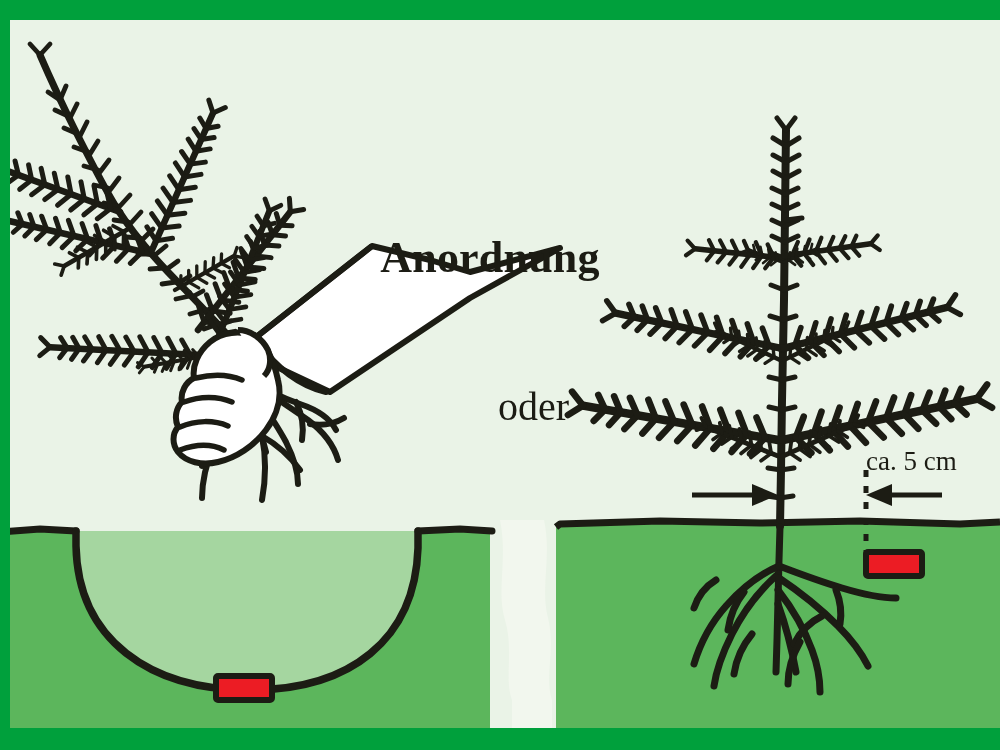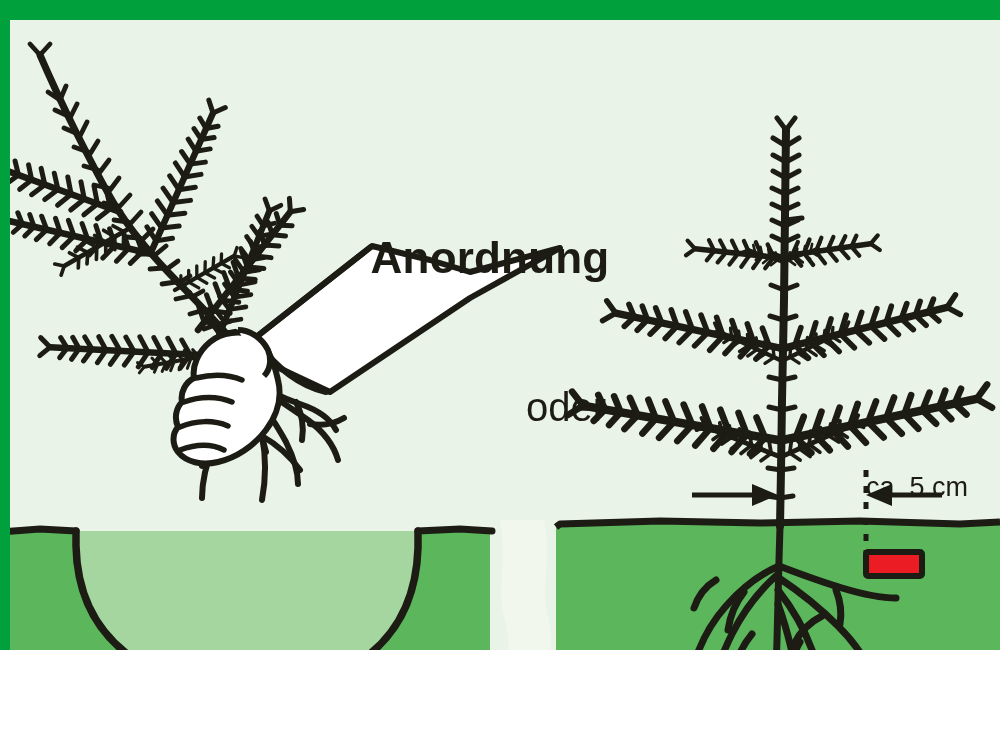--- a/index.html
+++ b/index.html
@@ -3,24 +3,24 @@
 <meta charset="utf-8">
 <style>
   html, body {
     margin: 0;
     padding: 0;
     background: #ffffff;
   }
   #stage {
     position: relative;
     width: 1000px;
-    height: 650px;
+    height: 750px;
     overflow: hidden;
     background: #86efac;
-    font-family: Liberation Sans, sans-serif;
+    font-family: Liberation Serif, serif;
   }
   #stage svg.layer {
     position: absolute;
     left: 0;
     top: 0;
     width: 1000px;
     height: 750px;
   }
   .txt {
     position: absolute;
@@ -33,21 +33,20 @@
     top: 138ix;
     width: 100%;
     text-align: center;
     font-size: 44px;
     font-weight: bold;
     letter-spacing: 0.2px;
   }
   #oder-text {
     font-size: 40px;
     font-weight: normal;
-    margin-left: 28px;
   }
   #dim-text {
     font-size: 27px;
     font-weight: normal;
   }
 </style>
 </head>
 <body>
 
 <div id="stage">
@@ -396,15 +395,15 @@
       <rect x="0" y="0" width="10" height="750" fill="#00a03c"></rect>
     </g>
   </svg>
 
   <div class="txt" id="title-text" style="left:280px; top:134px; width:420px; text-align:center;">
     <div>Anordnung</div>
   </div>
 
   <div class="txt" id="oder-text" style="left:498px; top:385px;">oder</div>
 
-  <div class="txt" id="dim-text" style="left:866px; top:472px;">ca. 5 cm</div>
+  <div class="txt" id="dim-text" style="left:866px; top:446px;">ca. 5 cm</div>
 
 </div>
 
 </body></html>

